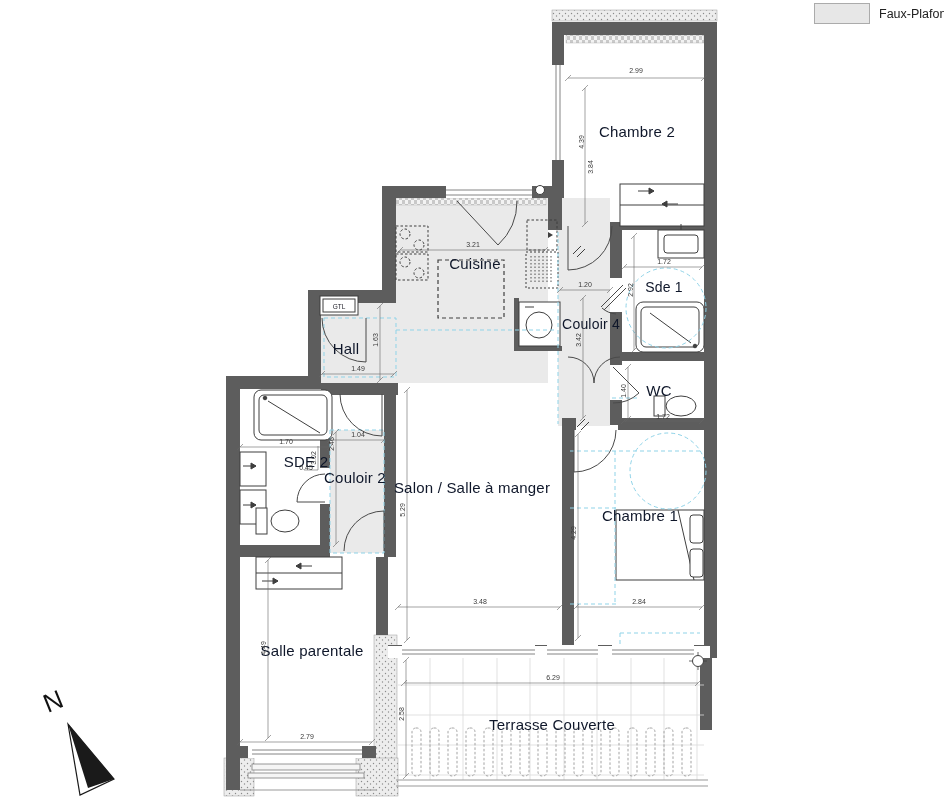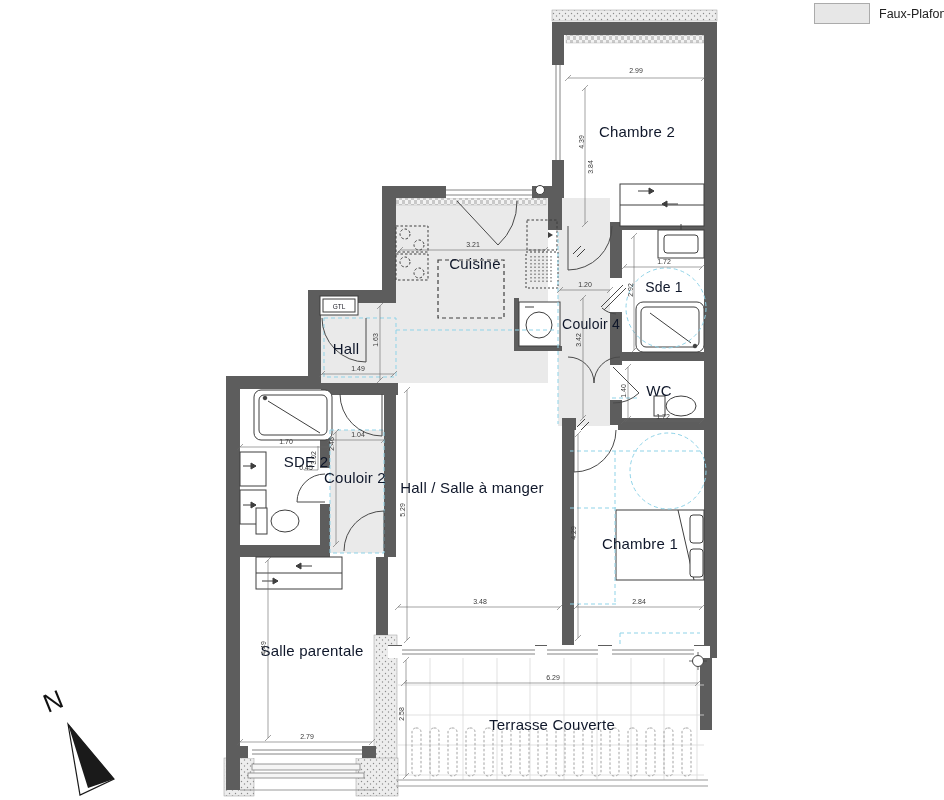--- a/index.html
+++ b/index.html
@@ -298,22 +298,22 @@
 
   <div class="room-label" style="left:637px;top:131px">Chambre 2</div>
   <div class="room-label" style="left:475px;top:263px">Cuisine</div>
   <div class="room-label sm" style="left:664px;top:287px">Sde 1</div>
   <div class="room-label sm" style="left:591px;top:324px">Couloir 4</div>
   <div class="room-label" style="left:346px;top:348px">Hall</div>
   <div class="tiny-label" style="left:339px;top:306px">GTL</div>
   <div class="room-label" style="left:659px;top:390px">WC</div>
   <div class="room-label" style="left:306px;top:461px">SDE 2</div>
   <div class="room-label" style="left:355px;top:477px">Couloir 2</div>
-  <div class="room-label" style="left:472px;top:487px">Hall / Salle à manger</div>
-  <div class="room-label" style="left:640px;top:543px">Chambre 1</div>
+  <div class="room-label" style="left:472px;top:487px">Salon / Salle à manger</div>
+  <div class="room-label" style="left:640px;top:515px">Chambre 1</div>
   <div class="room-label" style="left:312px;top:650px">Salle parentale</div>
   <div class="room-label" style="left:552px;top:724px">Terrasse Couverte</div>
 
   <div class="dim" style="left:636px;top:70px">2.99</div>
   <div class="dim v" style="left:581px;top:142px">4.39</div>
   <div class="dim v" style="left:590px;top:167px">3.84</div>
   <div class="dim" style="left:473px;top:244px">3.21</div>
   <div class="dim" style="left:585px;top:284px">1.20</div>
   <div class="dim v" style="left:578px;top:340px">3.42</div>
   <div class="dim" style="left:664px;top:261px">1.72</div>

